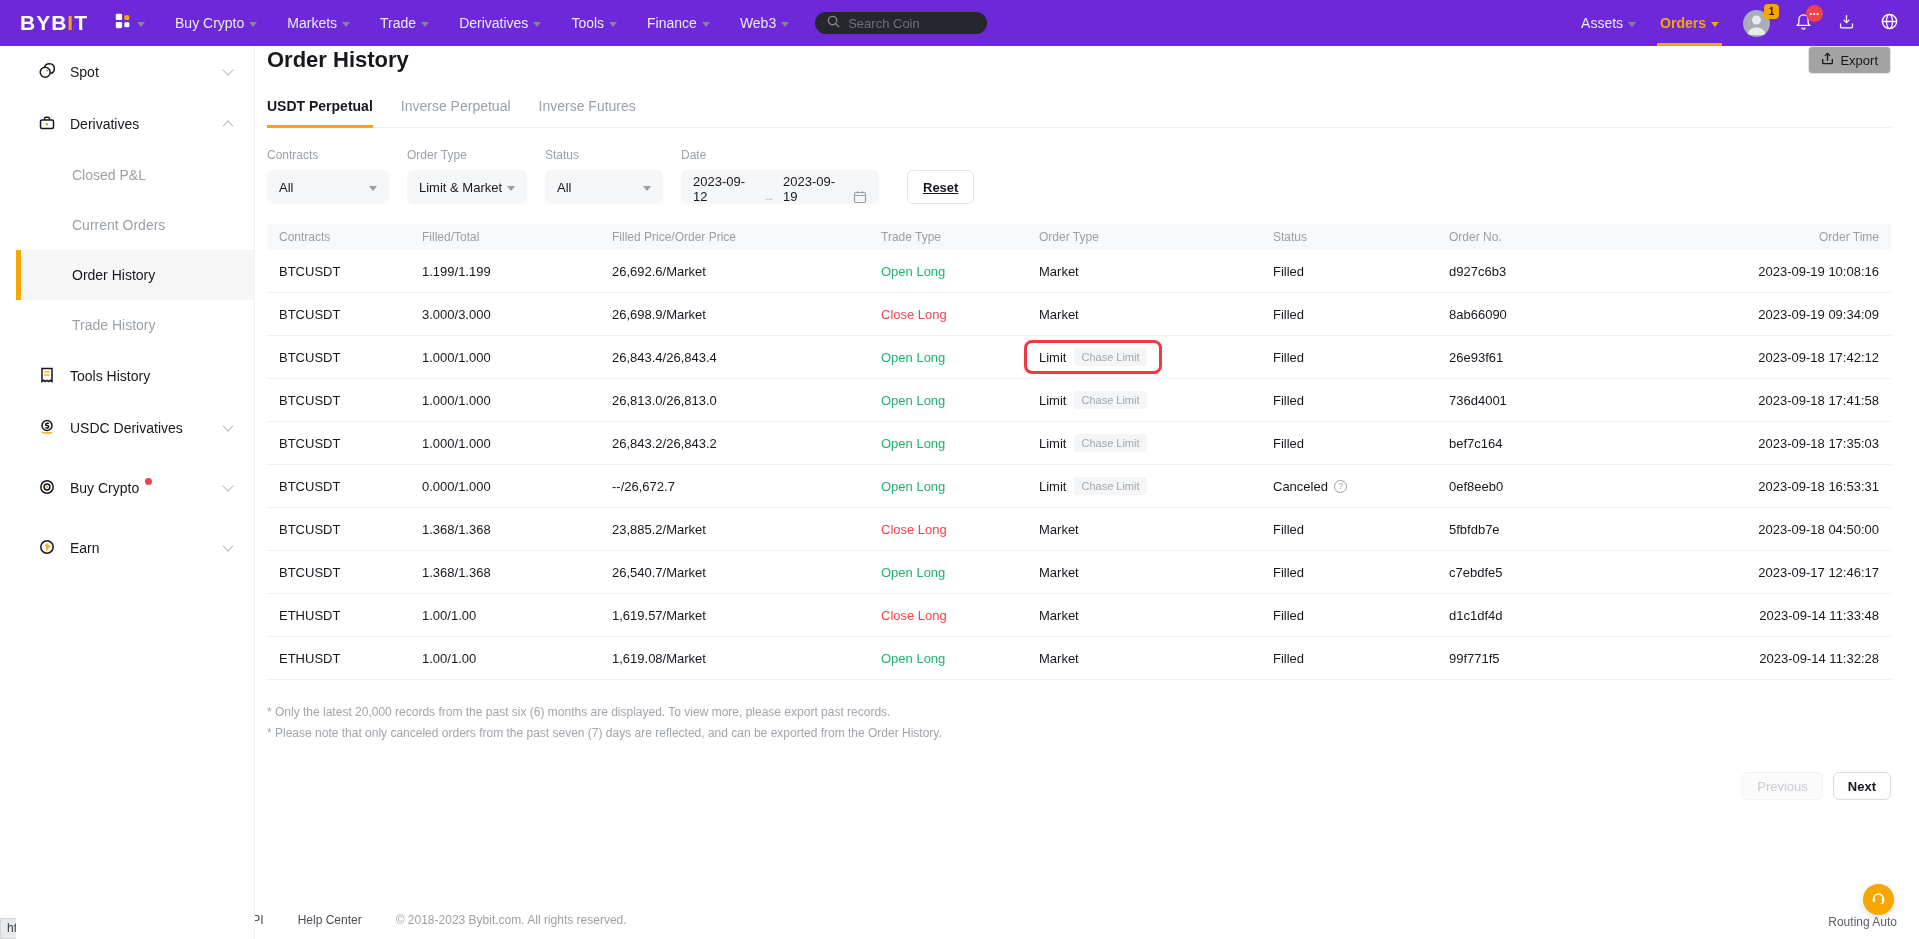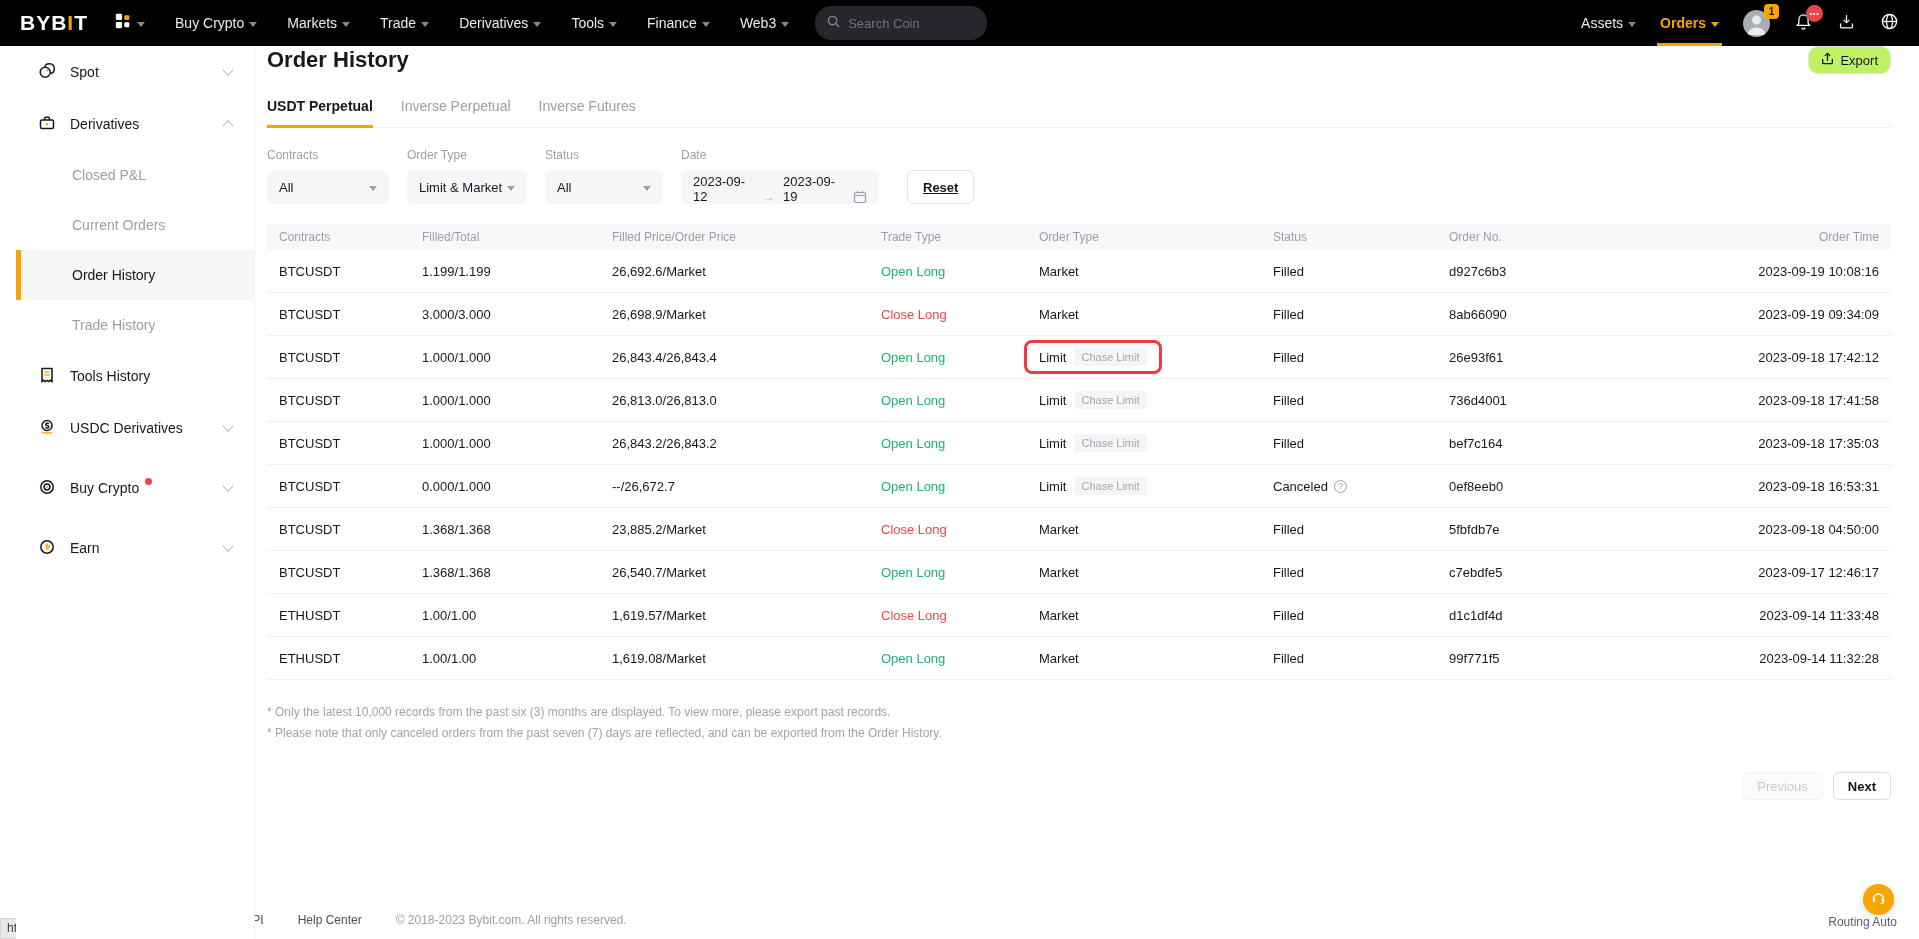--- a/index.html
+++ b/index.html
@@ -1,31 +1,31 @@
 <!DOCTYPE html>
 <html><head>
 <meta charset="utf-8">
 <style>
   * { margin:0; padding:0; box-sizing:border-box; }
   html,body { width:1919px; height:939px; overflow:hidden; background:#fff;
     font-family:"Liberation Sans", sans-serif; color:#17181e; }
 
   
-  .topnav { position:fixed; top:0; left:0; right:0; height:46px; background:#000000;
+  .topnav { position:fixed; top:0; left:0; right:0; height:46px; background:#6d28d9;
     display:flex; align-items:center; padding:0 20px; z-index:50; }
   .logo { font-size:21px; font-weight:800; letter-spacing:1px; color:#fff; cursor:pointer; }
   .logo-i { color:#f7a600; }
   .grid-btn { display:flex; align-items:center; gap:5px; margin-left:26px; cursor:pointer; }
   .nav-menu { display:flex; align-items:center; gap:30px; margin-left:30px; }
   .nav-item { display:flex; align-items:center; gap:5px; font-size:14px; color:#eaecef;
     cursor:pointer; height:46px; position:relative; }
   .caret { width:0; height:0; border-left:4px solid transparent; border-right:4px solid transparent;
     border-top:5px solid #84878e; margin-top:2px; }
   .caret.accent { border-top-color:#f7a600; }
-  .search-pill { margin-left:26px; width:172px; height:34px; background:#26272c; border-radius:16px;
+  .search-pill { margin-left:26px; width:172px; height:22px; background:#26272c; border-radius:16px;
     display:flex; align-items:center; gap:8px; padding:0 12px; }
   .search-pill input { background:transparent; border:none; outline:none; color:#c8cbd0;
     font-size:13px; width:120px; font-family:inherit; }
   .search-pill input::placeholder { color:#6e7177; }
   .nav-right { margin-left:auto; display:flex; align-items:center; gap:24px; }
   .nav-item.orders { color:#f7a600; font-weight:600; }
   .nav-item.orders::after { content:''; position:absolute; bottom:0; left:-3px; right:-3px;
     height:3px; background:#f7a600; }
   .icon-btn { position:relative; display:flex; align-items:center; cursor:pointer; }
   .avatar-circle { width:27px; height:27px; border-radius:50%; background:#a9adb5; overflow:hidden; position:relative; }
@@ -48,21 +48,21 @@
     margin-left:auto; }
   .chev.down { transform:rotate(45deg); margin-top:-4px; }
   .chev.up { transform:rotate(-135deg); margin-top:4px; }
   .mt8 { margin-top:8px; }
   .red-dot { width:7px; height:7px; background:#ef454a; border-radius:50%; margin:-14px 0 0 -8px; }
 
   
   .main { margin-left:239px; padding:0 28px; position:relative; }
   .page-head { display:flex; justify-content:space-between; align-items:center; margin-top:26px; }
   .page-title { font-size:22px; font-weight:700; }
-  .export-btn { height:28px; border:1px solid #e2e4e8; border-radius:10px; background:#bef264;
+  .export-btn { height:28px; border:1px solid #e2e4e8; border-radius:4px; background:#a3a3a3;
     display:flex; align-items:center; gap:6px; padding:12px 12px; font-size:13px; color:#17181e; cursor:pointer; }
 
   .tabs { display:flex; gap:28px; margin-top:24px; border-bottom:1px solid #eef0f2; }
   .tab { font-size:14px; color:#9ba0a8; padding-bottom:13px; cursor:pointer; position:relative; }
   .tab.active { color:#17181e; font-weight:700; }
   .tab.active::after { content:''; position:absolute; left:0; right:0; bottom:-1px; height:3px; background:#f7a600; }
 
   .filters { display:flex; align-items:flex-end; gap:18px; margin-top:20px; }
   .fgroup .flabel { font-size:12px; color:#9ba0a8; margin-bottom:8px; }
   .fcontrol { background:#f5f6f7; border-radius:6px; height:34px; display:flex; align-items:center;
@@ -558,21 +558,21 @@
           <div class="cell c6">
             <span>Filled</span>
           </div>
           <div class="cell c7">99f771f5</div>
           <div class="cell c8">2023-09-14 11:32:28</div>
         </div>
       </div>
   </div>
 
   <div class="footnotes">
-    <div>* Only the latest 10,000 records from the past six (3) months are displayed. To view more, please export past records.</div>
+    <div>* Only the latest 20,000 records from the past six (6) months are displayed. To view more, please export past records.</div>
     <div>* Please note that only canceled orders from the past seven (7) days are reflected, and can be exported from the Order History.</div>
   </div>
 
   <div class="pagination">
     <button class="pg-btn pg-prev">Previous</button>
     <button class="pg-btn pg-next">Next</button>
   </div>
 </div>
 
 <div class="footer">

